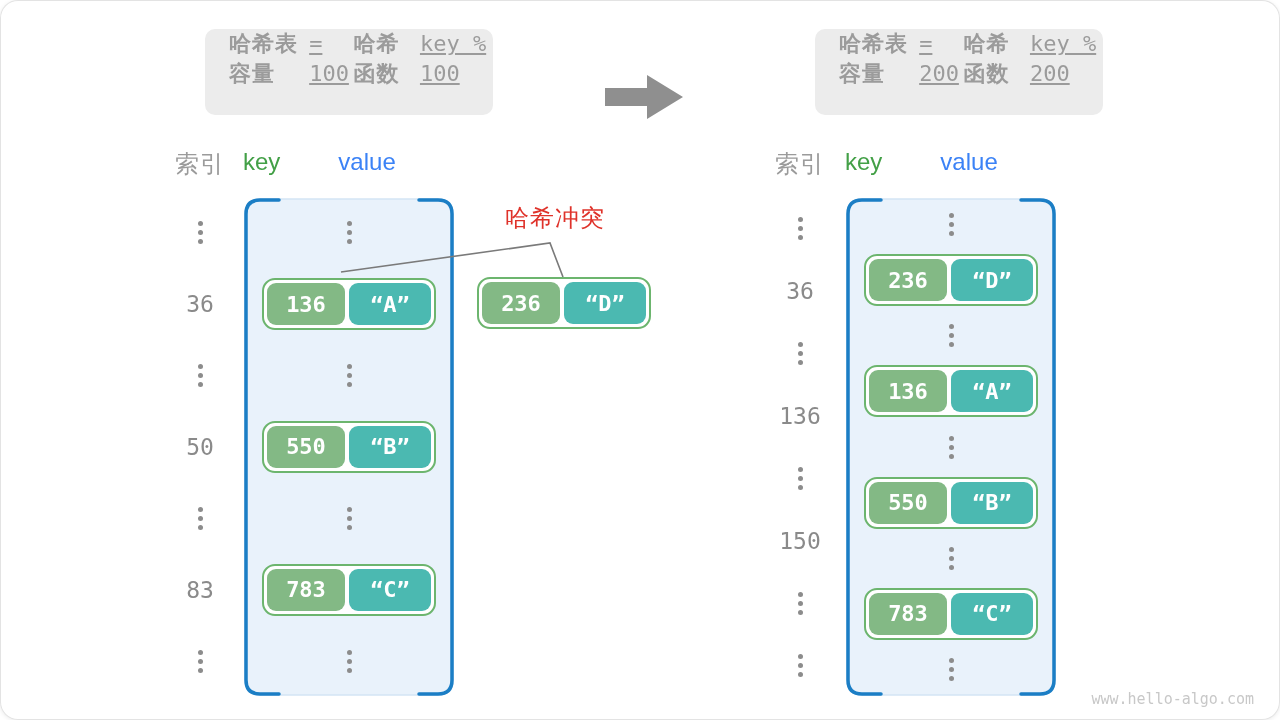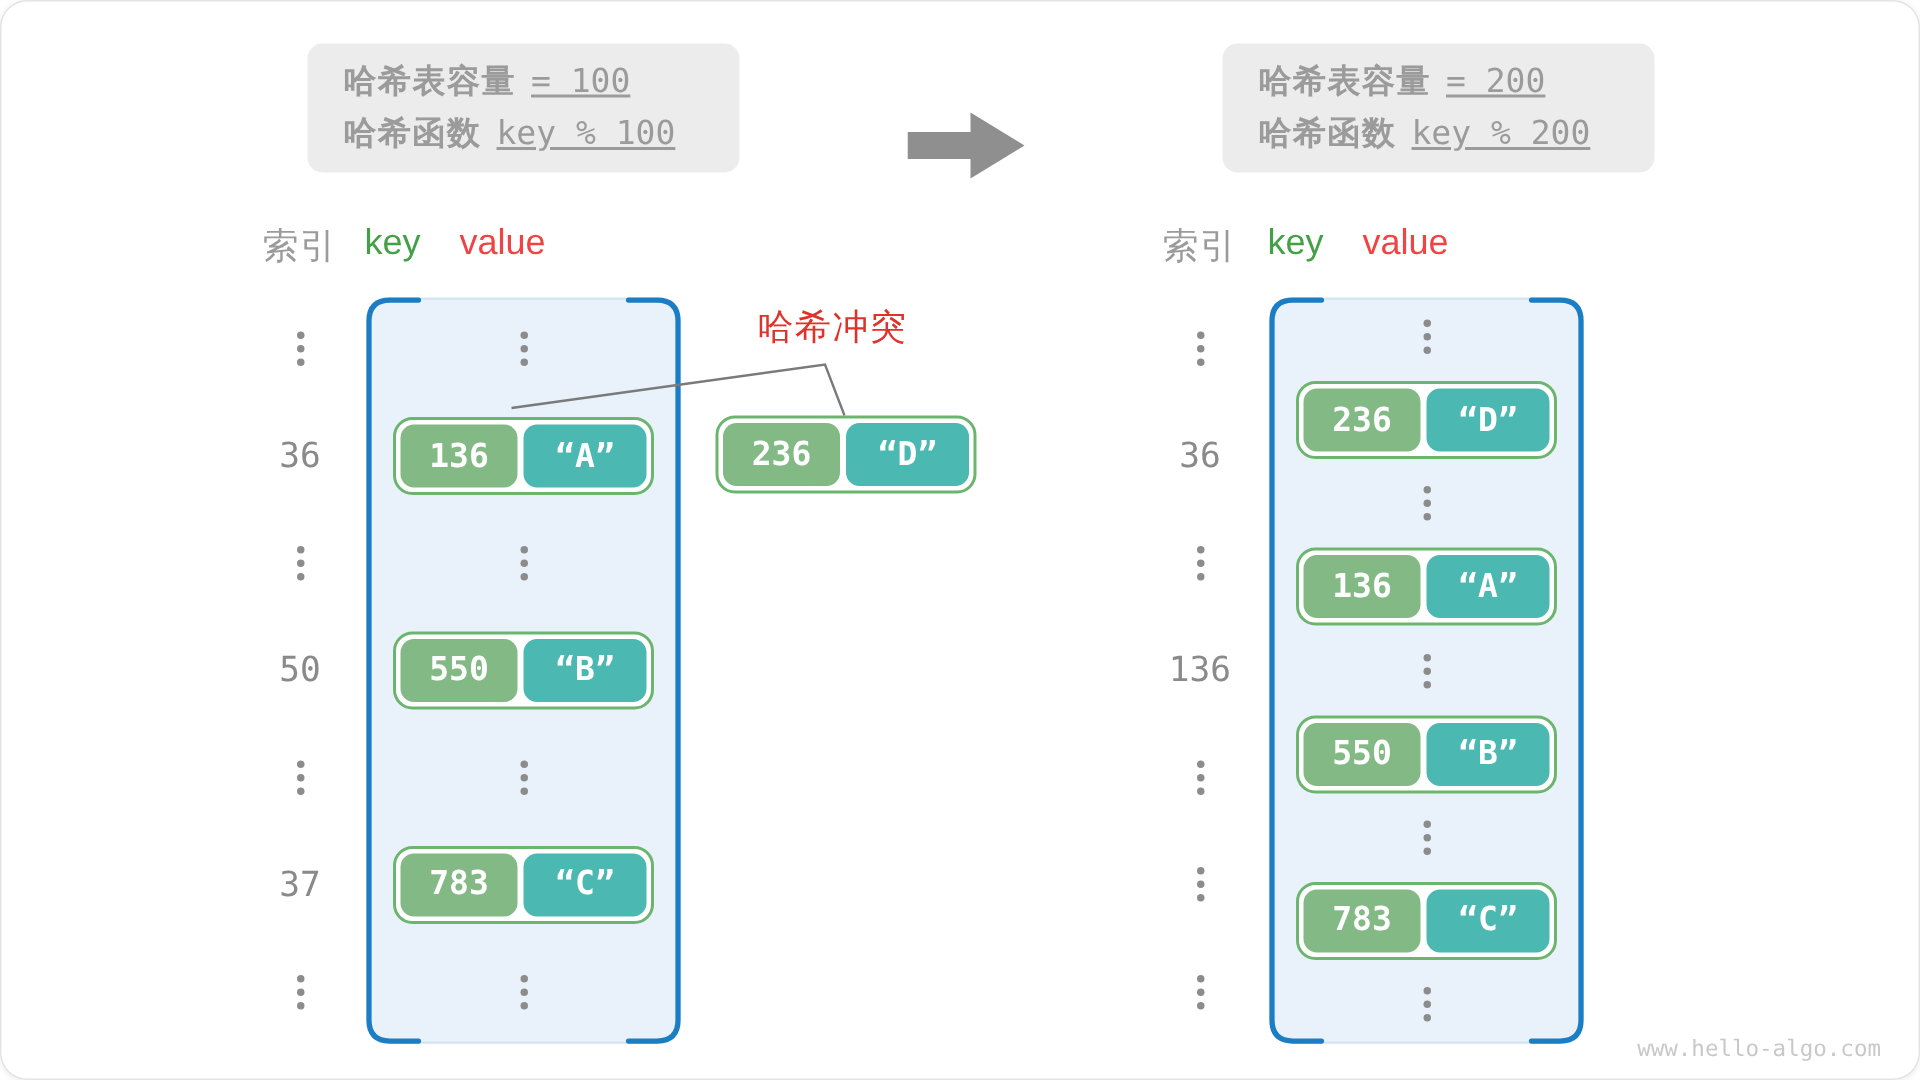--- a/index.html
+++ b/index.html
@@ -6,21 +6,21 @@
   .canvas{
     position:relative;width:1280px;height:720px;background:#ffffff;
     border-radius:18px;box-shadow:0 0 0 1px #e3e3e3 inset, 0 1px 4px rgba(0,0,0,.08);
     overflow:hidden;box-sizing:border-box;
     font-family:"Liberation Sans",sans-serif;
   }
 
   
   .infobox{
     position:absolute;width:288px;height:86px;background:#ececec;border-radius:10px;
-    display:flex;flex-direction:column;justify-content:center;gap:4px;
+    display:flex;flex-direction:row;justify-content:center;gap:4px;
     padding-left:24px;box-sizing:border-box;color:#9b9b9b;
   }
   .infobox .line{display:flex;align-items:baseline;gap:10px;font-size:22px;line-height:30px;}
   .infobox .zh{font-weight:700;letter-spacing:1px;}
   .infobox .val{font-family:"DejaVu Sans Mono",monospace;font-size:22px;text-decoration:underline;}
   #infobox-left{left:205px;top:29px;}
   #infobox-right{left:815px;top:29px;}
 
   
   .diagram-title{
@@ -32,21 +32,21 @@
   
   .index-header{
     position:absolute;width:80px;text-align:center;top:148px;
     font-size:24px;color:#9b9b9b;letter-spacing:1px;
   }
   .kv-header{
     position:absolute;width:212px;top:148px;display:flex;justify-content:flex-start;gap:26px;
     font-family:Liberation Sans, sans-serif;font-size:24px;
   }
   .kv-header .k{color:#43a047;}
-  .kv-header .v{color:#ef4444;}
+  .kv-header .v{color:#3b82f6;margin-left:32px;}
 
   
   .table-box{position:absolute;width:212px;height:500px;}
   .table-box svg.frame{position:absolute;left:0;top:0;}
   .rows{position:absolute;left:0;top:0;width:100%;height:100%;display:flex;flex-direction:column;}
   .rows .row{flex:1;display:flex;align-items:center;justify-content:center;}
   #table-left{left:243px;top:197px;}
   #table-right{left:845px;top:197px;}
 
   
@@ -145,21 +145,21 @@
         </span>
       </div>
     <div class="row">50</div>
     <div class="row">
         <span class="dots">
           <i></i>
           <i></i>
           <i></i>
         </span>
       </div>
-    <div class="row">37</div>
+    <div class="row">83</div>
     <div class="row">
         <span class="dots">
           <i></i>
           <i></i>
           <i></i>
         </span>
       </div>
   </div>
 
   <div class="table-box" id="table-left">
@@ -244,20 +244,21 @@
         </span>
       </div>
     <div class="row">136</div>
     <div class="row">
         <span class="dots">
           <i></i>
           <i></i>
           <i></i>
         </span>
       </div>
+    <div class="row">150</div>
     <div class="row">
         <span class="dots">
           <i></i>
           <i></i>
           <i></i>
         </span>
       </div>
     <div class="row">
         <span class="dots">
           <i></i>

